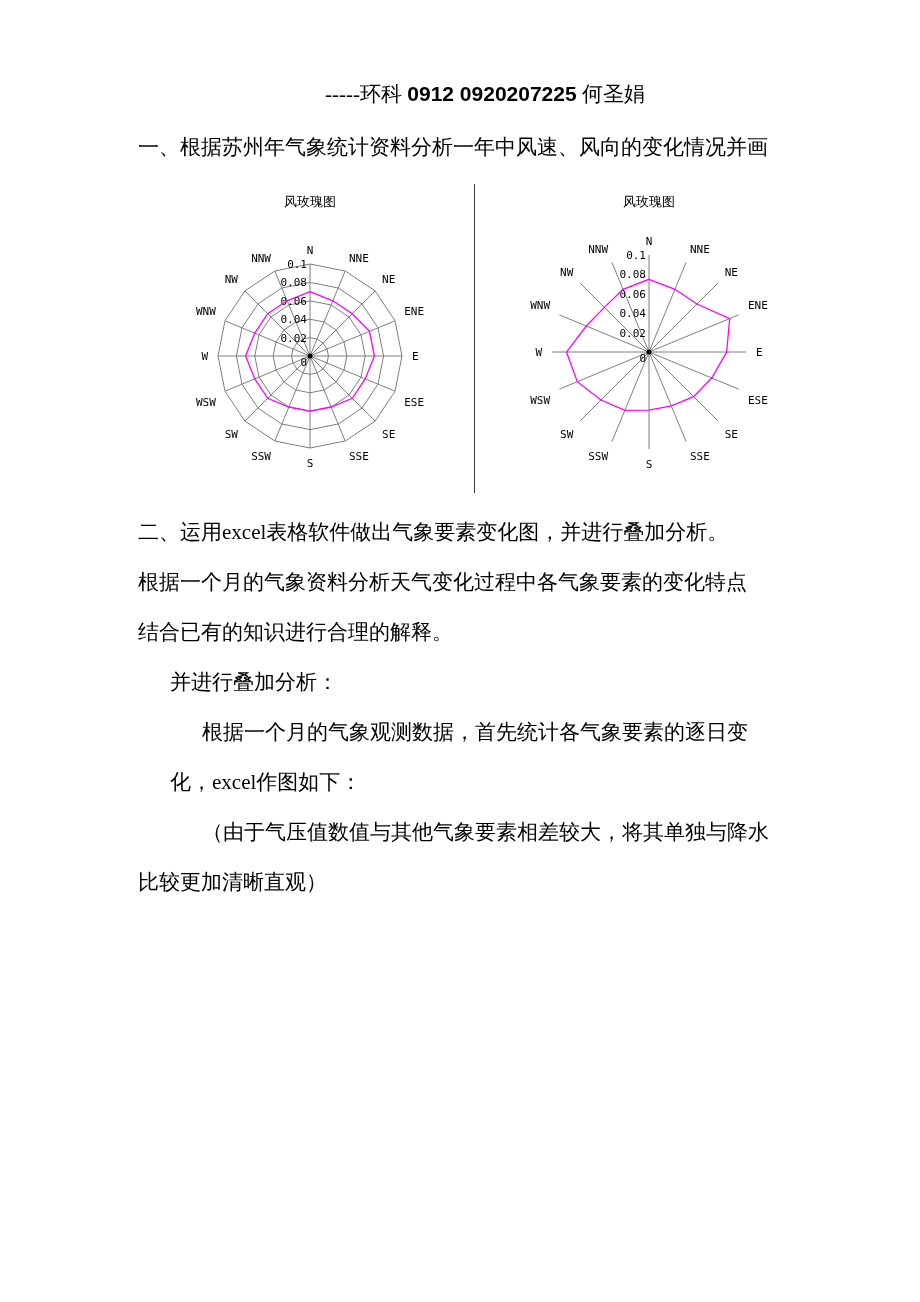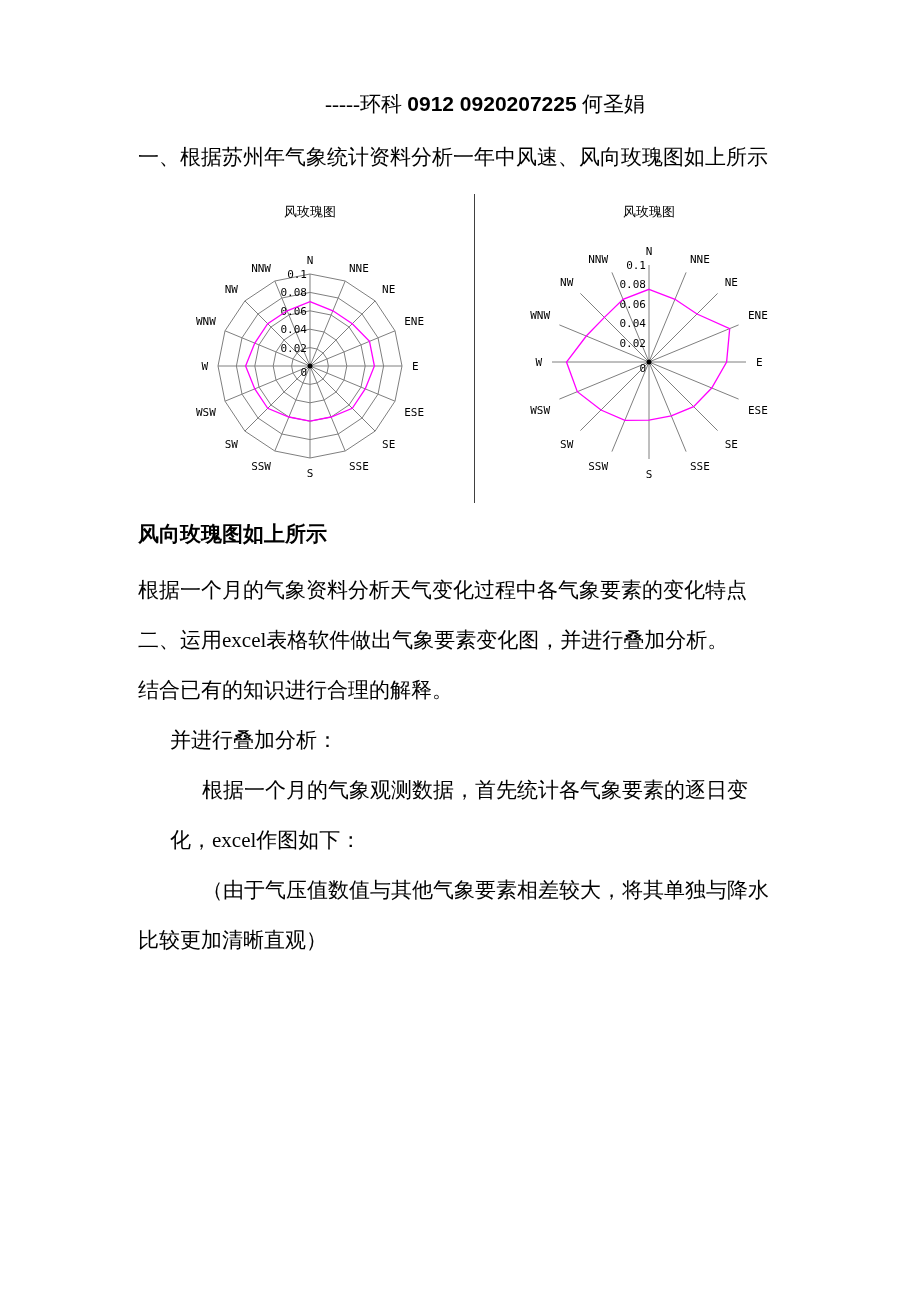--- a/index.html
+++ b/index.html
@@ -17,21 +17,21 @@
   h1.doc-title{
     margin:0;
     text-align:center;
     font-size:32px;
     font-weight:bold;
     letter-spacing:2px;
   }
   .byline{
     text-align:center;
     font-size:21px;
-    margin-top:20px;
+    margin-top:10px;
     padding-left:40px;
   }
   .byline-id{
     font-family:"Liberation Sans","DejaVu Sans",sans-serif;
     font-weight:bold;
   }
   .para{ margin-top:14px; }
   .pline{
     font-size:21px;
     line-height:50px;
@@ -71,21 +71,21 @@
 </style>
 </head>
 <body>
 
 <div class="page">
 
 
   <div class="byline"><span>-----环科 </span><span class="byline-id">0912 0920207225</span><span> 何圣娟</span></div>
 
   <div class="para">
-    <div class="pline">一、根据苏州年气象统计资料分析一年中风速、风向玫瑰图如上所示</div>
+    <div class="pline">一、根据苏州年气象统计资料分析一年中风速、风向的变化情况并画</div>
   </div>
 
   <div class="charts-row">
     <div class="chart-box left">
       <svg id="rose0" width="332" height="305">
           <text x="172" y="22" text-anchor="middle" class="rose-title">风玫瑰图</text>
           <polygon points="172.0,153.6 179.0,155.0 185.0,159.0 189.0,165.0 190.4,172.0 189.0,179.0 185.0,185.0 179.0,189.0 172.0,190.4 165.0,189.0 159.0,185.0 155.0,179.0 153.6,172.0 155.0,165.0 159.0,159.0 165.0,155.0" class="grid"></polygon>
           <polygon points="172.0,135.2 186.1,138.0 198.0,146.0 206.0,157.9 208.8,172.0 206.0,186.1 198.0,198.0 186.1,206.0 172.0,208.8 157.9,206.0 146.0,198.0 138.0,186.1 135.2,172.0 138.0,157.9 146.0,146.0 157.9,138.0" class="grid"></polygon>
           <polygon points="172.0,116.8 193.1,121.0 211.0,133.0 223.0,150.9 227.2,172.0 223.0,193.1 211.0,211.0 193.1,223.0 172.0,227.2 150.9,223.0 133.0,211.0 121.0,193.1 116.8,172.0 121.0,150.9 133.0,133.0 150.9,121.0" class="grid"></polygon>
           <polygon points="172.0,98.4 200.2,104.0 224.0,120.0 240.0,143.8 245.6,172.0 240.0,200.2 224.0,224.0 200.2,240.0 172.0,245.6 143.8,240.0 120.0,224.0 104.0,200.2 98.4,172.0 104.0,143.8 120.0,120.0 143.8,104.0" class="grid"></polygon>
@@ -172,25 +172,24 @@
           <text x="157" y="133.2" text-anchor="end" class="rose-label">0.04</text>
           <text x="157" y="113.8" text-anchor="end" class="rose-label">0.06</text>
           <text x="157" y="94.4" text-anchor="end" class="rose-label">0.08</text>
           <text x="157" y="75.0" text-anchor="end" class="rose-label">0.1</text>
           <polygon points="160.0,95.3 186.0,105.3 208.0,120.0 240.7,134.6 237.6,168.0 222.7,194.0 204.6,212.6 182.3,221.8 160.0,226.2 135.9,226.3 112.0,216.0 88.3,197.7 77.5,168.0 97.3,142.0 115.4,123.4 134.0,105.3" class="series" stroke="#FF00FF"></polygon>
           <circle cx="160" cy="168" r="2.5" fill="#000"></circle>
         </svg>
     </div>
   </div>
 
-  <div class="caption">风向玫瑰图如上所示</div>
 
   <div class="para">
+    <div class="pline">二、运用excel表格软件做出气象要素变化图，并进行叠加分析。</div>
     <div class="pline">根据一个月的气象资料分析天气变化过程中各气象要素的变化特点</div>
-    <div class="pline">二、运用excel表格软件做出气象要素变化图，并进行叠加分析。</div>
     <div class="pline">结合已有的知识进行合理的解释。</div>
     <div class="pline ind1">并进行叠加分析：</div>
     <div class="pline ind2">根据一个月的气象观测数据，首先统计各气象要素的逐日变</div>
     <div class="pline ind1">化，excel作图如下：</div>
     <div class="pline ind2">（由于气压值数值与其他气象要素相差较大，将其单独与降水</div>
     <div class="pline">比较更加清晰直观）</div>
   </div>
 
 </div>
 

